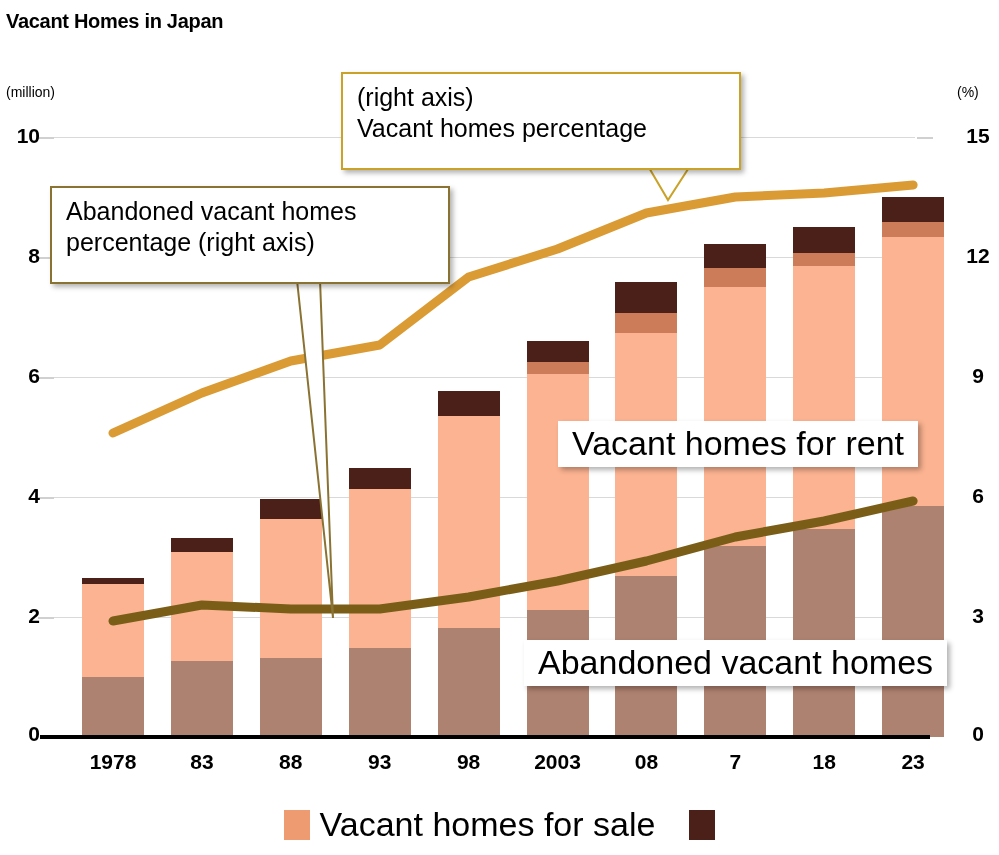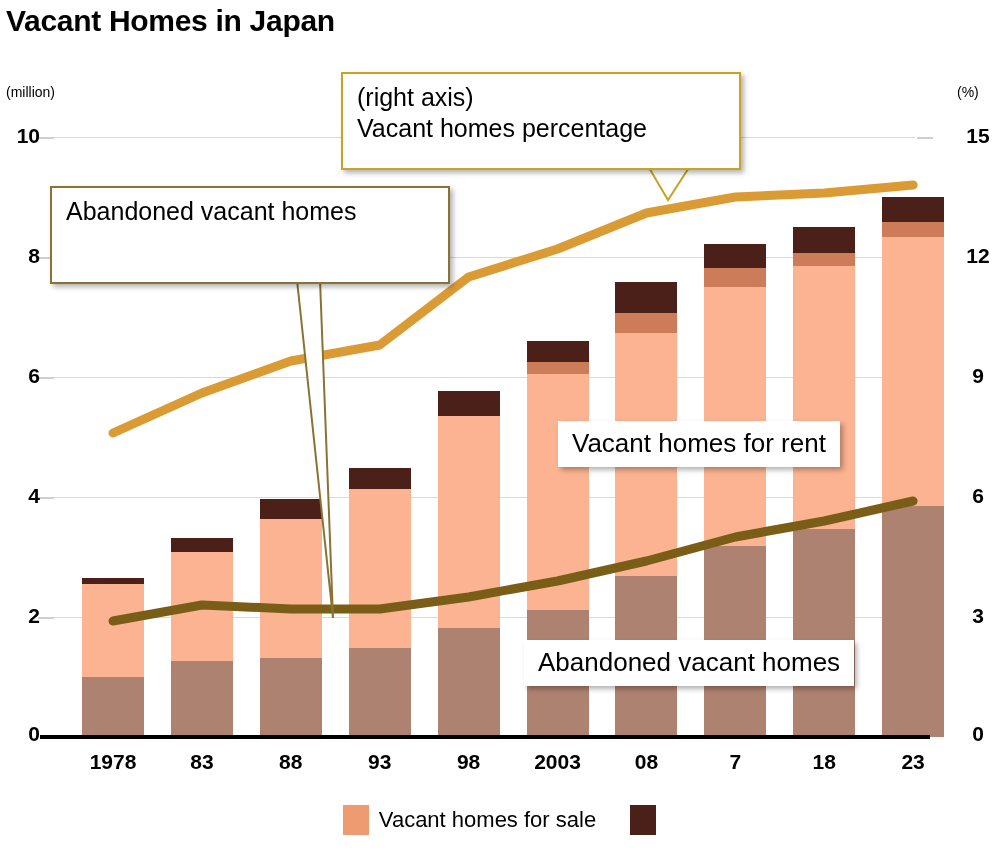--- a/index.html
+++ b/index.html
@@ -12,21 +12,21 @@
     height: 855px;
     position: relative;
     font-family: "Liberation Sans", sans-serif;
     color: #000000;
     overflow: hidden;
   }
   #page-title {
     position: absolute;
     left: 6px;
     top: 2px;
-    font-size: 30px;
+    font-size: 20px;
     font-weight: bold;
     letter-spacing: -0.3px;
     line-height: 38px;
     white-space: nowrap;
   }
   #chart-root {
     position: absolute;
     left: 0; top: 0;
     width: 999px; height: 855px;
   }
@@ -100,37 +100,37 @@
     font-weight: normal;
     box-sizing: border-box;
   }
   .callout.brownborder { border-color: #8a7233; }
 
   .inlabel {
     position: absolute;
     background: #ffffff;
     box-shadow: 3px 3px 5px rgba(0,0,0,0.30);
     padding: 6px 14px 8px 14px;
-    font-size: 26px;
+    font-size: 34px;
     line-height: 32px;
     white-space: nowrap;
     box-sizing: border-box;
     text-align: right;
   }
 
   #legend {
     position: absolute;
     left: 0;
     top: 805px;
     width: 999px;
     display: flex;
     justify-content: center;
     align-items: center;
     gap: 34px;
-    font-size: 22px;
+    font-size: 34px;
   }
   .legend-item { display: flex; align-items: center; gap: 10px; }
   .swatch { width: 26px; height: 30px; display: block; }
   svg { position: absolute; left: 0; top: 0; pointer-events: none; }
 </style>
 </head>
 <body>
 
 <div id="chart-root">
 
@@ -251,20 +251,21 @@
       <div class="xtick" style="left: 868.1px;">23</div>
     </div>
 
   <div class="callout" id="callout-vacant-pct" style="left:341px; top:72px; width:400px; height:98px;">
     <div>(right axis)</div>
     <div>Vacant homes percentage</div>
   </div>
 
   <div class="callout brownborder" id="callout-abandoned-pct" style="left:50px; top:186px; width:400px; height:98px;">
     <div>Abandoned vacant homes</div>
+    <div>percentage (right axis)</div>
   </div>
 
   <div class="inlabel" id="label-rent" style="left:558px; top:421px;">Vacant homes for rent</div>
 
   <div class="inlabel" id="label-abandoned" style="left:524px; top:640px;">Abandoned vacant homes</div>
 
   <div id="legend">
     <div class="legend-item">
       <span class="swatch" id="sw0" style="background: rgb(238, 155, 114);"></span>
       <span>Vacant homes for sale</span>

